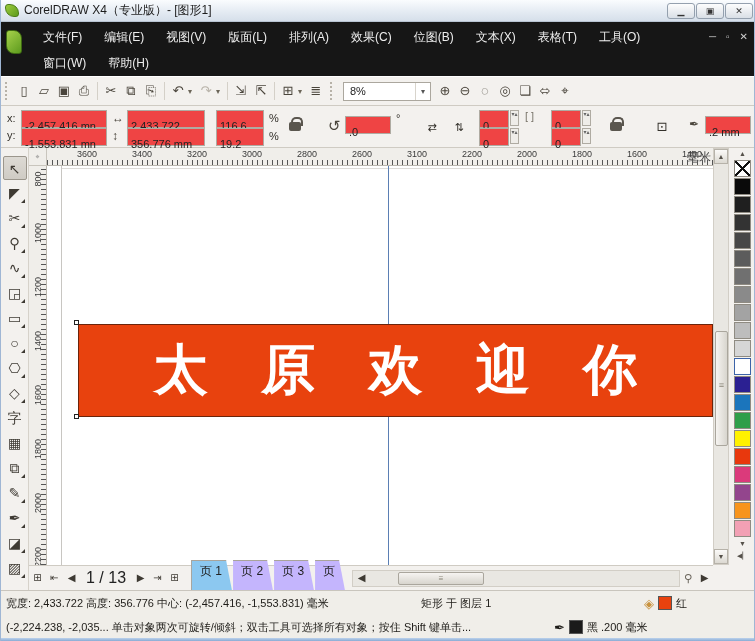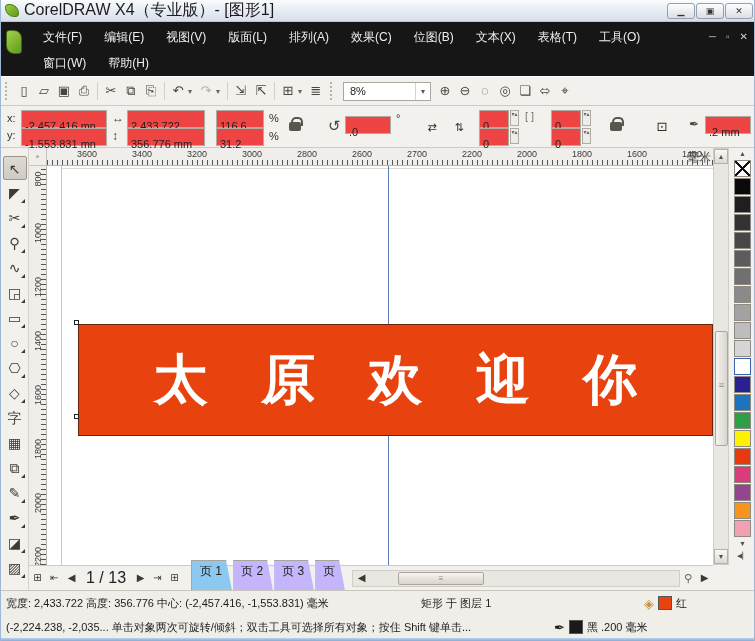--- a/index.html
+++ b/index.html
@@ -7,21 +7,21 @@
   body { font-family:"Liberation Sans","DejaVu Sans",sans-serif; }
   #app { position:relative; width:755px; height:641px; background:#F3F1EE; overflow:hidden;
          border-left:1px solid #9FB6D4; border-right:1px solid #9FB6D4; }
 
   
   .titlebar { position:absolute; left:0; top:0; width:755px; height:22px;
     background:linear-gradient(#FAFCFE,#E3EAF2 60%,#D6DFEA); display:flex; align-items:center;
     border-bottom:1px solid #B8C4D2; }
   .appicon { width:14px; height:13px; margin:0 5px 0 4px; background:linear-gradient(135deg,#9CCB3B,#5D9B1E);
     border-radius:3px 9px 3px 9px; border:1px solid #4C7D18; }
-  .title-text { font-size:16px; color:#1D1D1D; }
+  .title-text { font-size:12px; color:#1D1D1D; }
   .win-controls { margin-left:auto; display:flex; margin-right:3px; }
   .win-btn { width:28px; height:16px; margin-left:1px; background:linear-gradient(#FDFDFD,#D9DFE6);
     border:1px solid #94A0AE; border-radius:3px; font-size:9px; color:#333; text-align:center; line-height:14px; }
 
   
   .menubar { position:absolute; left:0; top:22px; width:755px; height:54px; background:#161616; }
   .menubar .cdricon { position:absolute; left:5px; top:8px; width:16px; height:24px;
     background:linear-gradient(135deg,#A6D14A,#5D9B1E); border-radius:3px 8px 3px 8px; border:1px solid #3E6912; }
   .menurow { position:absolute; left:42px; display:flex; gap:22px; }
   .menurow.r1 { top:7px;align-items:center; }
@@ -77,21 +77,21 @@
   .tool .tg { font-size:14px; color:#3E3A33; }
   .tool.sel { background:linear-gradient(#DDDAD4,#CFCBC4); border:1px solid #9B968C; border-radius:2px; }
   .tool .corner { position:absolute; right:2px; bottom:2px; width:0; height:0;
     border-left:4px solid transparent; border-bottom:4px solid #3E3A33; }
 
   
   .canvas { position:absolute; left:46px; top:166px; width:666px; height:399px; background:#FFFFFF; overflow:hidden; }
   .page-edge-v { position:absolute; left:14px; top:0; width:1px; height:100%; background:#C8C6C2; }
   .page-edge-h { position:absolute; left:14px; top:2px; width:100%; height:1px; background:#DDDBD7; }
   .guideline { position:absolute; top:0; width:1px; height:100%; }
-  .banner { position:absolute; left:31px; top:158px; width:635px; height:112px; border:1px solid rgba(40,20,10,.65);
+  .banner { position:absolute; left:31px; top:158px; width:635px; height:93px; border:1px solid rgba(40,20,10,.65);
     display:flex; align-items:center; justify-content:center; }
   .banner-text { color:#FFFFFF; font-size:54px; font-weight:bold; letter-spacing:0.32em; white-space:nowrap;
     text-indent:0.32em; font-family:"DejaVu Sans","Liberation Sans",sans-serif; }
   .handle { position:absolute; width:5px; height:5px; background:#FFF; border:1px solid #222; }
 
   
   .vscroll { position:absolute; left:712px; top:148px; width:16px; height:417px; background:#E9E7E2; border:1px solid #D2CEC6; }
   .sbtn { width:14px; height:15px; background:linear-gradient(#FBFAF8,#DCD9D2); border:1px solid #B6B2A9;
     font-size:7px; color:#55514A; text-align:center; line-height:14px; }
   .vthumb { position:absolute; left:1px; top:182px; width:13px; height:115px;
@@ -217,21 +217,21 @@
     <div class="pb" style="left:6px; top:6px;">x:</div>
     <div class="pb field" style="left:20px; top:4px; width:86px;">-2,457.416 mn</div>
     <div class="pb" style="left:6px; top:23px;">y:</div>
     <div class="pb field" style="left:20px; top:22px; width:86px;">-1,553.831 mn</div>
     <div class="pb pb-ico" style="left:111px; top:5px;">↔</div>
     <div class="pb field" style="left:126px; top:4px; width:78px;">2,433.722 mm</div>
     <div class="pb pb-ico" style="left:111px; top:23px;">↕</div>
     <div class="pb field" style="left:126px; top:22px; width:78px;">356.776 mm</div>
     <div class="pb field" style="left:215px; top:4px; width:48px;">116.6</div>
     <div class="pb" style="left:268px; top:6px;">%</div>
-    <div class="pb field" style="left:215px; top:22px; width:48px;">31.2</div>
+    <div class="pb field" style="left:215px; top:22px; width:48px;">19.2</div>
     <div class="pb" style="left:268px; top:24px;">%</div>
     <div class="pb pbtn" style="left:283px; top:9px;"><span class="mini-lock"></span></div>
     <div class="pb pb-ico" style="left:327px; top:11px; font-size:15px;">↺</div>
     <div class="pb field" style="left:344px; top:10px; width:46px;">.0</div>
     <div class="pb" style="left:395px; top:6px;">°</div>
     <div class="pb pbtn" style="left:420px; top:9px;">⇄</div>
     <div class="pb pbtn" style="left:447px; top:9px;">⇅</div>
     <div class="pb field" style="left:478px; top:4px; width:30px;">0</div>
     <div class="pb spin" style="left:509px; top:4px;">▾▴</div>
     <div class="pb field" style="left:478px; top:22px; width:30px;">0</div>
@@ -248,21 +248,21 @@
   </div>
 
   <div class="ruler-corner">⌖</div>
   <div class="hruler">
     <span class="lbl" style="left:40px">3600</span>
     <span class="lbl" style="left:95px">3400</span>
     <span class="lbl" style="left:150px">3200</span>
     <span class="lbl" style="left:205px">3000</span>
     <span class="lbl" style="left:260px">2800</span>
     <span class="lbl" style="left:315px">2600</span>
-    <span class="lbl" style="left:370px">2700</span>
+    <span class="lbl" style="left:370px">3100</span>
     <span class="lbl" style="left:425px">2200</span>
     <span class="lbl" style="left:480px">2000</span>
     <span class="lbl" style="left:535px">1800</span>
     <span class="lbl" style="left:590px">1600</span>
     <span class="lbl" style="left:645px">1400</span>
     <span class="unit">毫米</span>
     <div class="ticks"></div>
   </div>
   <div class="vruler">
     <span class="lbl" style="top:8px">800</span>

